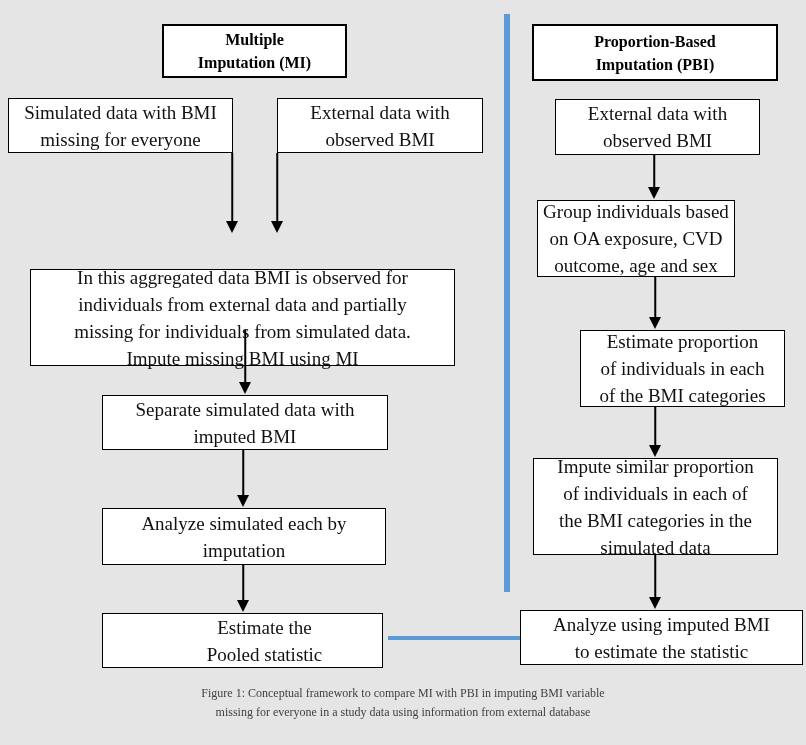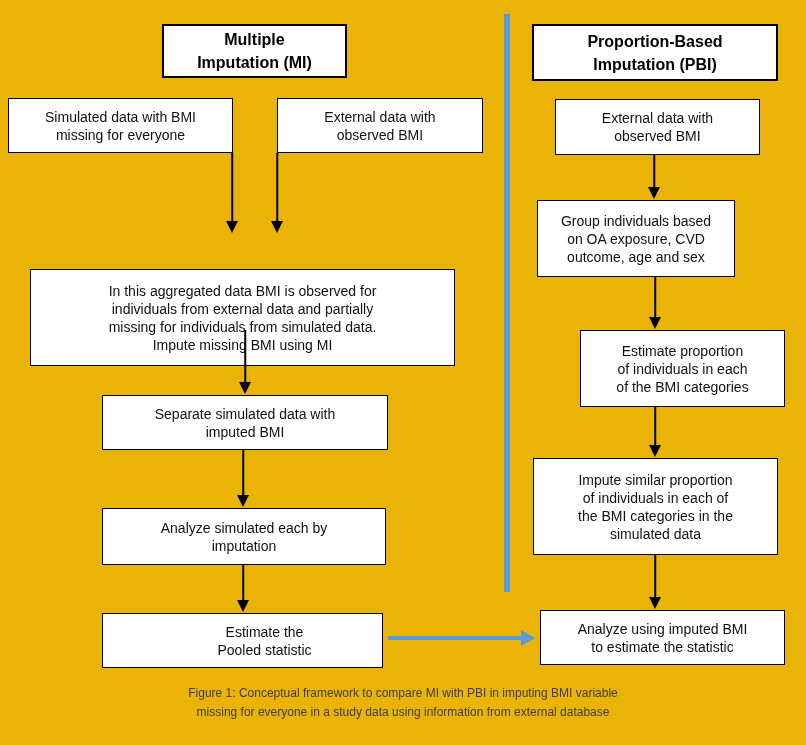--- a/index.html
+++ b/index.html
@@ -1,34 +1,34 @@
 <!DOCTYPE html>
 <html><head>
 <meta charset="utf-8">
 <style>
   html, body { margin: 0; padding: 0; background: #ffffff; }
   #canvas {
     position: relative;
     width: 806px;
     height: 745px;
-    background: #eab308;
-    font-family: Liberation Sans, sans-serif;
+    background: #e5e5e5;
+    font-family: Liberation Serif, serif;
     overflow: hidden;
   }
   .box {
     position: absolute;
     box-sizing: border-box;
     background: #ffffff;
     border: 1.5px solid #000000;
     display: flex;
     align-items: center;
     justify-content: center;
     text-align: center;
-    font-size: 14px;
-    line-height: 18px;
+    font-size: 19px;
+    line-height: 27px;
     color: #111111;
     white-space: pre-line;
     padding: 2px 4px;
   }
   .box.header {
     border-width: 2px;
     font-weight: bold;
     font-size: 16px;
     line-height: 23px;
     color: #000000;
@@ -165,19 +165,19 @@
   <div class="box" style="left:533px; top:458px; width:245px; height:97px;">Impute similar proportion
 of individuals in each of
 the BMI categories in the
 simulated data</div>
 
   <div class="arrow-v" style="left:649px; top:555px; height:54px;">
     <div class="shaft"></div>
     <div class="head"></div>
   </div>
 
-  <div class="box" style="left:540px; top:610px; width:245px; height:55px;">Analyze using imputed BMI
+  <div class="box" style="left:520px; top:610px; width:283px; height:55px;">Analyze using imputed BMI
 to estimate the statistic</div>
 
   <div class="caption">Figure 1: Conceptual framework to compare MI with PBI in imputing BMI variable
 missing for everyone in a study data using information from external database</div>
 
 </div>
 
 </body></html>

